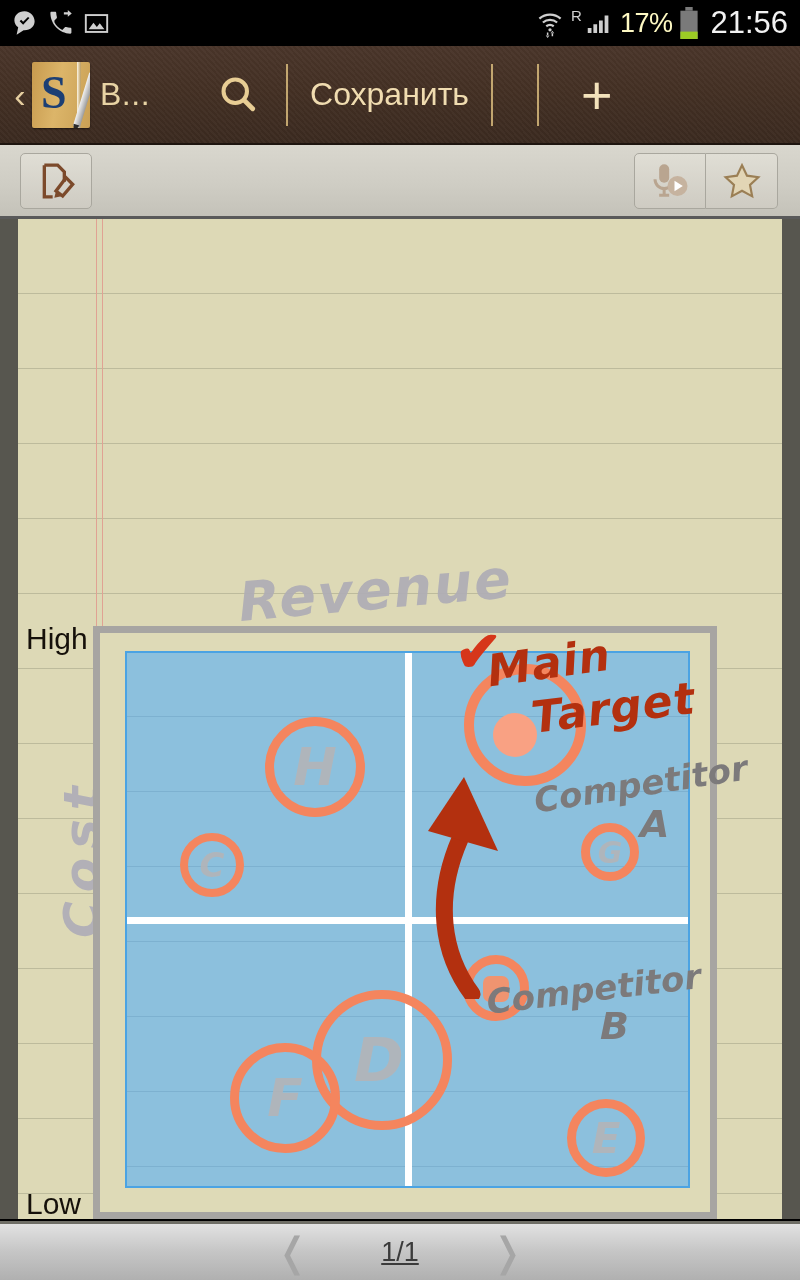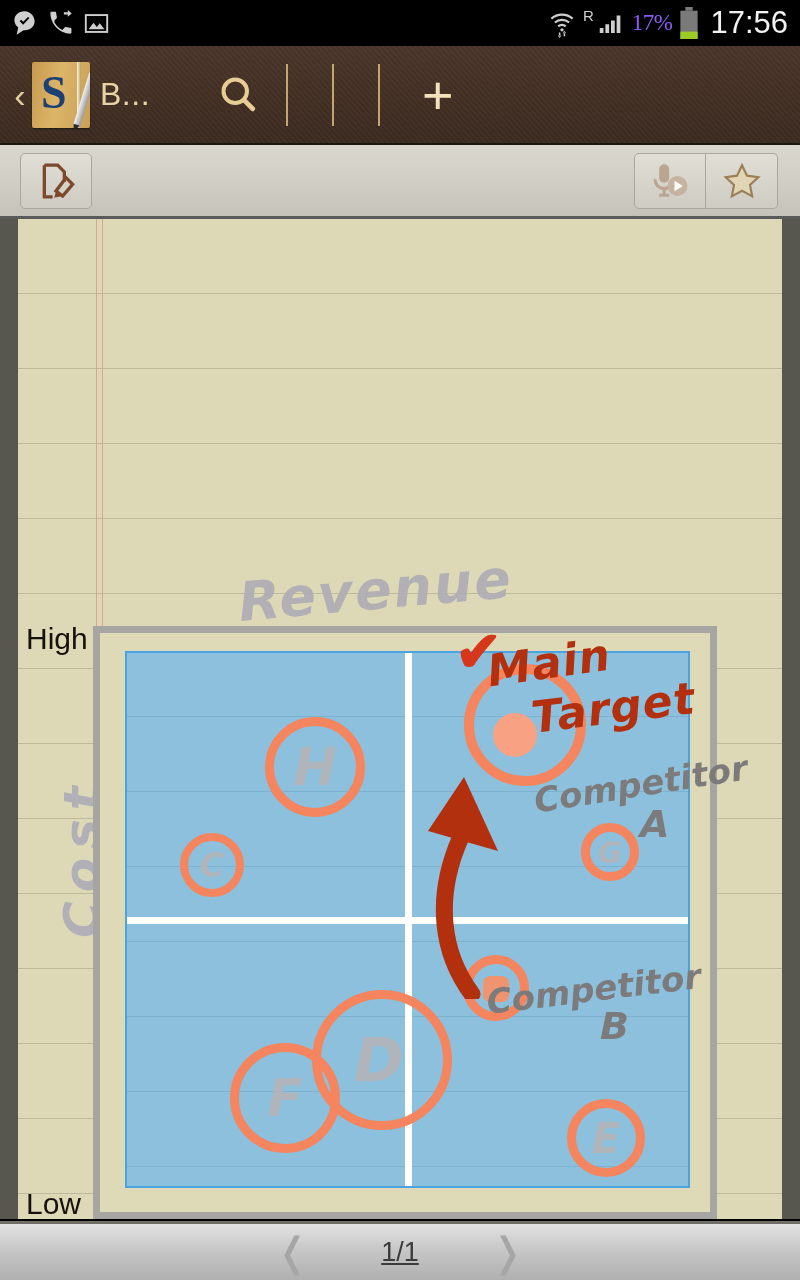--- a/index.html
+++ b/index.html
@@ -13,21 +13,21 @@
 
   
   .statusbar {
     position: absolute; left: 0; top: 0; width: 800px; height: 46px;
     background: #000; color: #cfcfcf;
     display: flex; align-items: center;
   }
   .sb-left { display: flex; align-items: center; gap: 9px; padding-left: 11px; }
   .sb-right { margin-left: auto; display: flex; align-items: center; gap: 6px; padding-right: 12px; }
   .sb-ico { display: block; }
-  .sb-pct { font-size: 23px; color: #8b5cf6; letter-spacing: -0.5px; font-family: Liberation Serif, serif; }
+  .sb-pct { font-size: 27px; color: #fef9c3; letter-spacing: -0.5px; }
   .sb-roam { font-size: 15px; color: #d0d0d0; position: relative; top: -8px; margin-right: -4px;}
   .sb-clock { font-size: 31px; color: #f2f2f2; letter-spacing: 0px; margin-left: 4px; }
 
   
   .appbar {
     position: absolute; left: 0; top: 46px; width: 800px; height: 99px;
     background:
       repeating-linear-gradient(48deg, rgba(255,255,255,.022) 0 2px, rgba(0,0,0,.028) 2px 4px),
       linear-gradient(180deg,#4a352a 0%, #443024 45%, #3b2a20 100%);
     display: flex; align-items: center;
@@ -216,40 +216,41 @@
       <span class="sb-roam">R</span>
       <svg class="sb-ico" width="30" height="30" viewBox="0 0 24 24">
         <path fill="#cfcfcf" d="M3 20h3v-4H3zM7.5 20h3v-7h-3zM12 20h3v-10h-3zM16.5 20h3v-14h-3z"></path>
       </svg>
       <span class="sb-pct">17%</span>
       <svg class="sb-ico" width="22" height="32" viewBox="0 0 16 26">
         <rect x="5" y="0" width="6" height="3" fill="#7a7a7a"></rect>
         <rect x="1" y="3" width="14" height="23" fill="#7a7a7a"></rect>
         <rect x="1" y="20" width="14" height="6" fill="#9ccb25"></rect>
       </svg>
-      <span class="sb-clock">17:56</span>
+      <span class="sb-clock">21:56</span>
     </div>
   </div>
 
   <div class="appbar">
     <div class="back-chev">‹</div>
     <div class="snote-icon">
       <div class="s">S</div>
       <div class="spine"></div>
       <div class="pen"></div>
     </div>
     <div class="note-title">B...</div>
 
     <div class="ab-search">
       <svg width="44" height="44" viewBox="0 0 24 24">
         <circle cx="10.5" cy="10" r="6.4" fill="none" stroke="#e8cd94" stroke-width="2.2"></circle>
         <path stroke="#e8cd94" stroke-width="2.6" stroke-linecap="round" d="M15.3 14.8L20 19.5"></path>
       </svg>
     </div>
     <div class="ab-sep"></div>
+    <div class="ab-btn">Сохранить</div>
     <div class="ab-sep"></div>
     <div class="ab-sep"></div>
     <div class="ab-plus">+</div>
   </div>
 
   <div class="subbar">
     <div class="tb-btn tb-left">
       <svg width="40" height="40" viewBox="0 0 24 24">
         <path fill="none" stroke="#7c4a2b" stroke-width="2" d="M5 2.5h8l4 4v6M5 2.5v19h5"></path>
         <path fill="none" stroke="#7c4a2b" stroke-width="2" d="M18 10l4 4-6 7-4-3z"></path>

